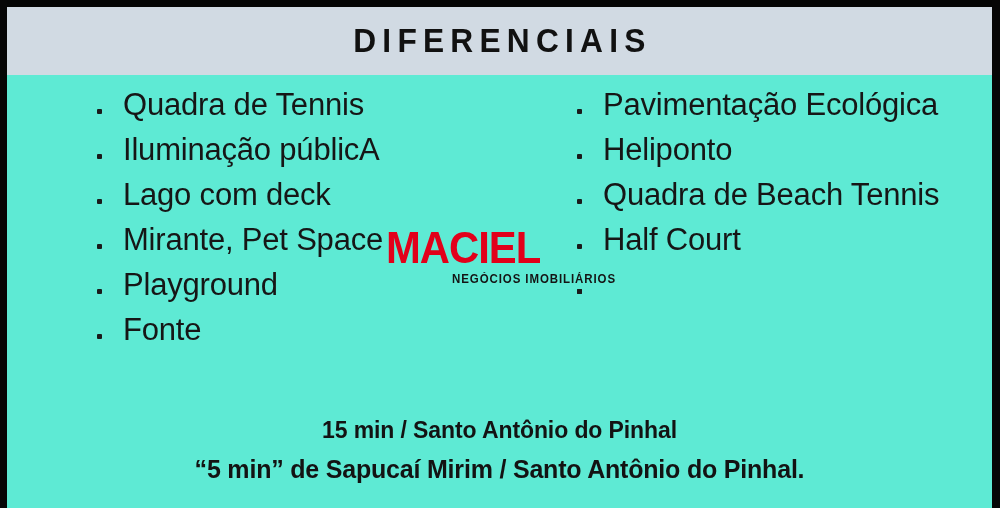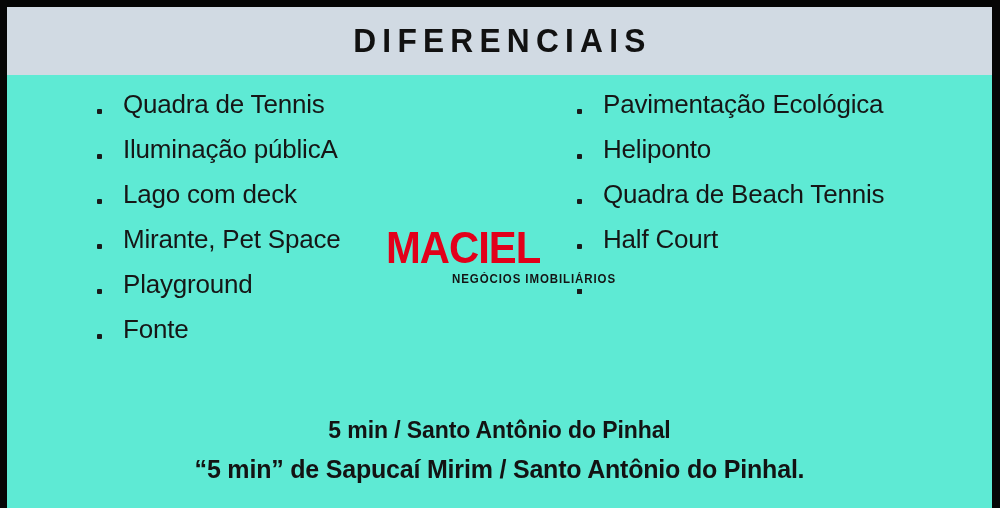--- a/index.html
+++ b/index.html
@@ -85,21 +85,21 @@
   .col-right { left: 562px; width: 420px; }
 
   .bullet-list {
     list-style: none;
     margin: 0;
     padding: 0;
   }
   .bullet-item {
     position: relative;
     padding-left: 34px;
-    font-size: 26px;
+    font-size: 31px;
     line-height: 45px;
     color: #161616;
     white-space: nowrap;
     letter-spacing: -0.2px;
   }
   .bullet-item .marker {
     position: absolute;
     left: 8px;
     top: 27px;
     width: 5px;
@@ -240,17 +240,17 @@
     </div>
 
   </div>
 
   <div class="logo">
     <div class="logo-word">MACIEL</div>
     <div class="logo-sub">NEGÓCIOS IMOBILIÁRIOS</div>
   </div>
 
   <div class="footer">
-    <div class="footer-line footer-line-1">5 min / Santo Antônio do Pinhal</div>
+    <div class="footer-line footer-line-1">15 min / Santo Antônio do Pinhal</div>
     <div class="footer-line footer-line-2">“5 min” de Sapucaí Mirim / Santo Antônio do Pinhal.</div>
   </div>
 
 </div>
 
 </body></html>

